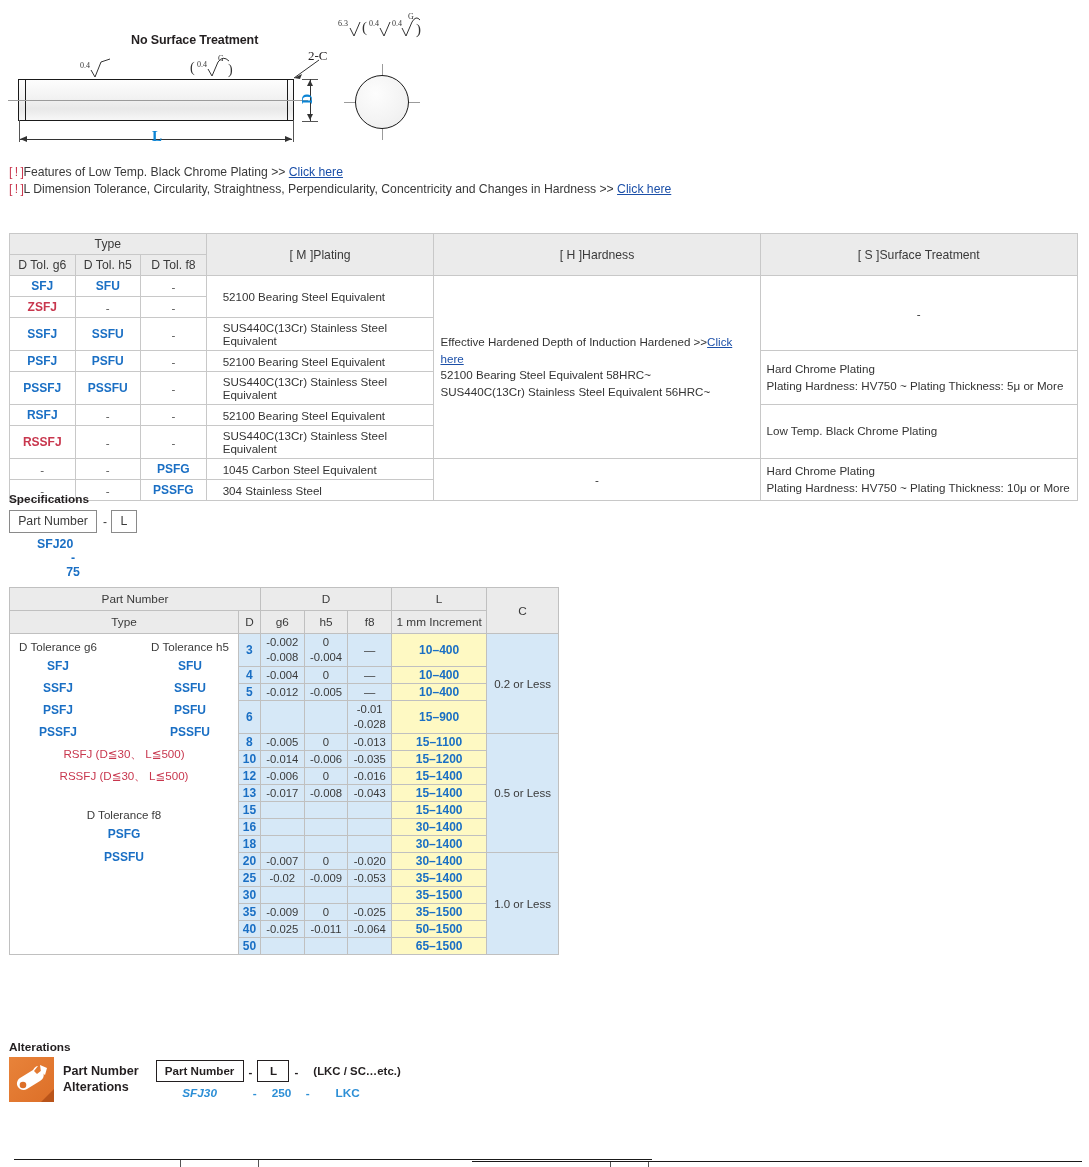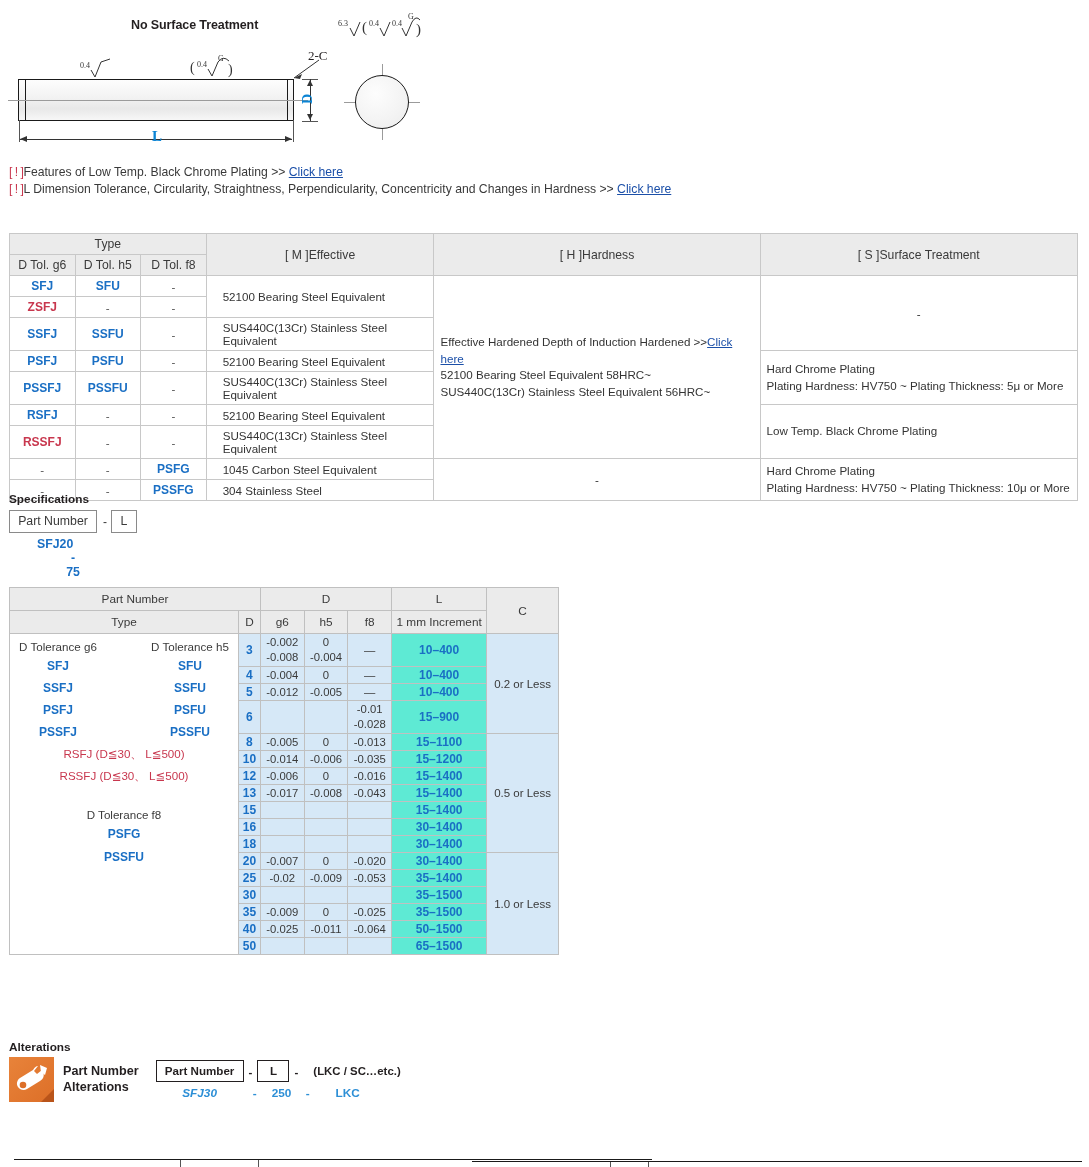--- a/index.html
+++ b/index.html
@@ -9,21 +9,21 @@
     width: 1089px; height: 1167px;
     font-family: "Liberation Sans", sans-serif;
     color: #231f20;
     overflow: hidden;
   }
   .page { position: relative; width: 1089px; height: 1167px; }
 
   
   .drawing { position: relative; height: 155px; }
   .dwg-title {
-    position: absolute; left: 131px; top: 18px;
+    position: absolute; left: 131px; top: 33px;
     font-size: 12.5px; font-weight: bold; color: #231f20;
     letter-spacing: -0.1px;
   }
   .pin-body {
     position: absolute; left: 18px; top: 79px;
     width: 276px; height: 42px;
     background: linear-gradient(to bottom, #fdfdfd 0%, #f2f2f2 45%, #e8e8e8 72%, #f7f7f7 100%);
     border: 1.2px solid #1a1a1a;
   }
   .pin-cap-l {
@@ -131,21 +131,21 @@
   
   table.t2 {
     position:absolute; left:9px; top:587px;
     border-collapse:collapse; width:550px;
     font-size:11.5px; color:#333;
   }
   table.t2 th, table.t2 td { border:1px solid #c0c0c0; padding:1px 3px; text-align:center; }
   table.t2 thead th { background:#ebebeb; font-weight:normal; color:#3a3a3a; font-size:11.8px; padding:4px 3px; }
   .t2 .dcell { background:#d6e8f7; font-weight:bold; color:#1a6fc4; font-size:12px; width:22px; }
   .t2 .tolcell { background:#d6e8f7; color:#3a3a3a; font-size:11.3px; }
-  .t2 .lcell { background:#5eead4; font-weight:bold; color:#1a6fc4; font-size:12px; }
+  .t2 .lcell { background:#fef9c3; font-weight:bold; color:#1a6fc4; font-size:12px; }
   .t2 .ccell { background:#d6e8f7; color:#3a3a3a; font-size:11.5px; }
   .t2 .typecol { background:#fff; vertical-align:top; padding:0; }
 
   .typelist { padding:6px 0 0 0; }
   .tl-head { display:flex; justify-content:center; gap:36px; font-size:11.6px; color:#3a3a3a; margin-bottom:6px; }
   .tl-head span { width:96px; text-align:center; }
   .tl-row { display:flex; justify-content:center; gap:36px; margin-bottom:8px; }
   .tl-row span { width:96px; text-align:center; font-weight:bold; color:#1a6fc4; font-size:12px; }
   .tl-red { text-align:center; color:#c8374e; font-size:11.6px; margin-bottom:7px; }
   .tl-f8-head { text-align:center; font-size:11.6px; color:#3a3a3a; margin-top:24px; margin-bottom:6px; }
@@ -267,21 +267,21 @@
     </div>
     <div class="note-row">
       <span class="bang">[ ! ]</span><span class="note-txt">L Dimension Tolerance, Circularity, Straightness, Perpendicularity, Concentricity and Changes in Hardness &gt;&gt; </span><span class="lnk">Click here</span>
     </div>
   </div>
 
   <table class="t1">
     <thead>
       <tr>
         <th colspan="3">Type</th>
-        <th rowspan="2" style="width:232px">[ M ]Effective</th>
+        <th rowspan="2" style="width:232px">[ M ]Plating</th>
         <th rowspan="2" style="width:334px">[ H ]Hardness</th>
         <th rowspan="2" style="width:326px">[ S ]Surface Treatment</th>
       </tr>
       <tr>
         <th style="width:66px">D Tol. g6</th>
         <th style="width:66px">D Tol. h5</th>
         <th style="width:66px">D Tol. f8</th>
       </tr>
     </thead>
     <tbody>

